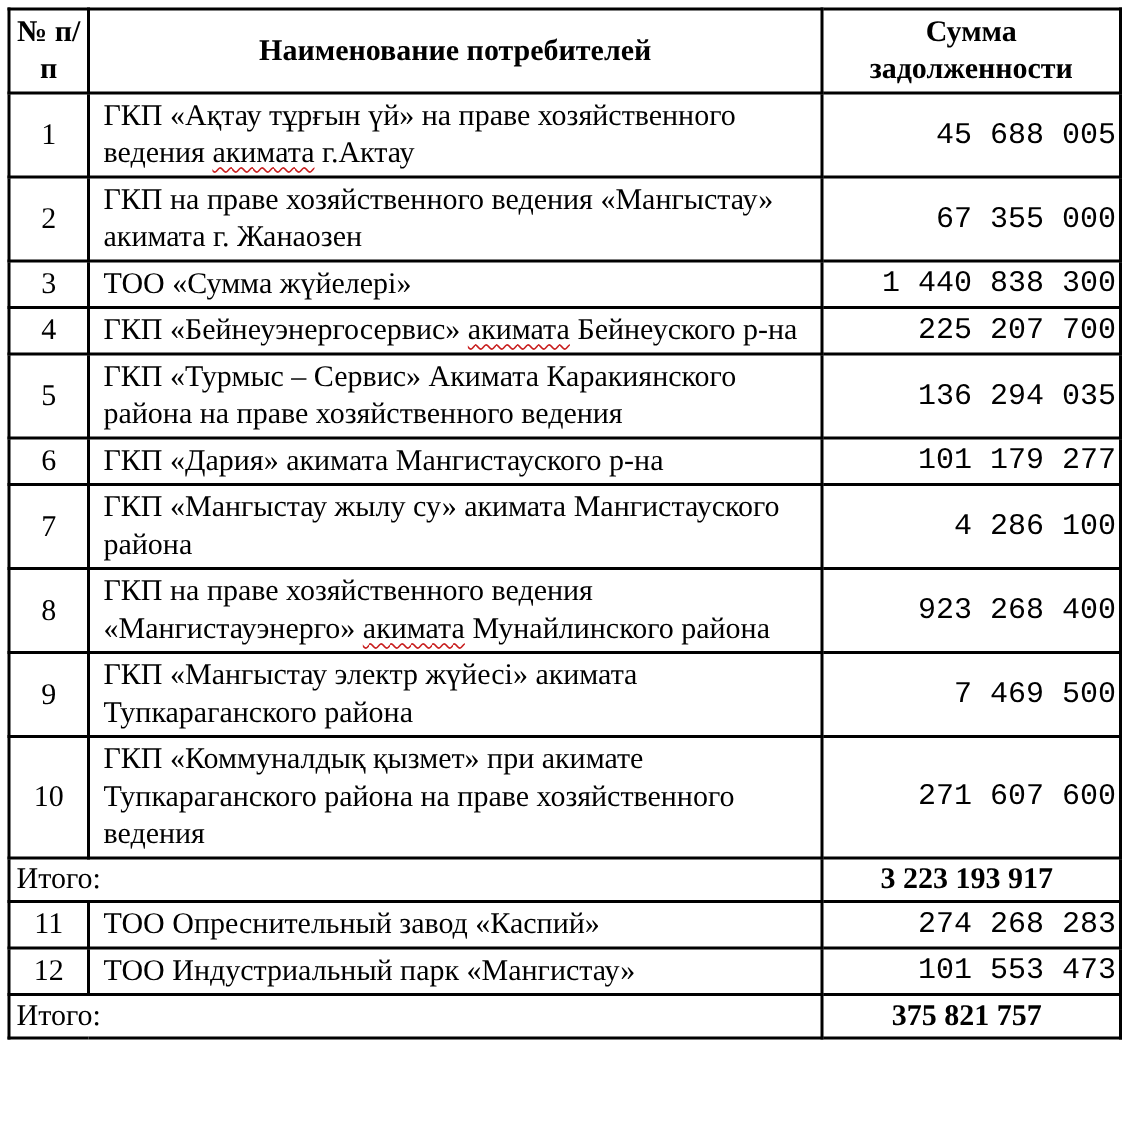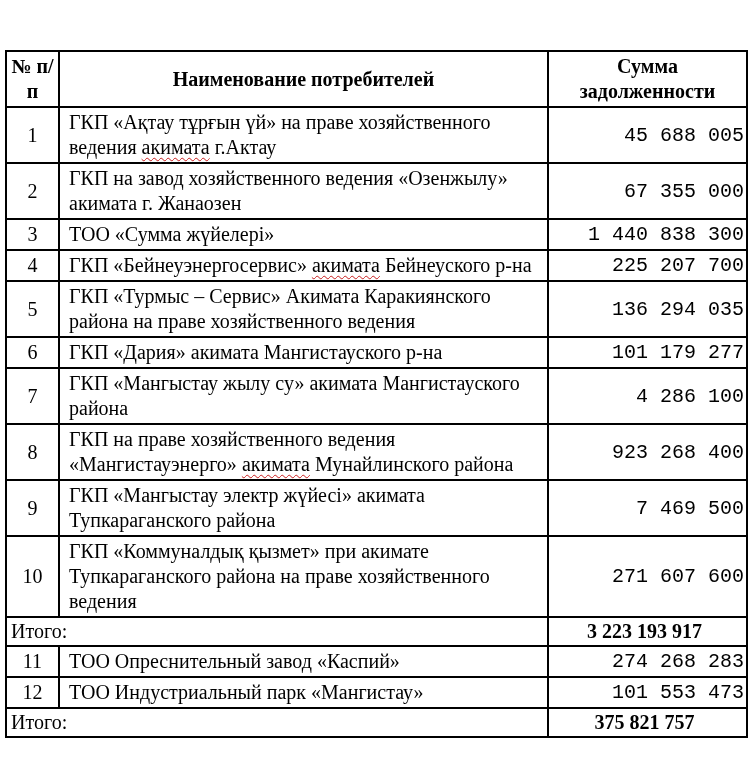--- a/index.html
+++ b/index.html
@@ -9,21 +9,20 @@
     box-sizing: border-box;
     padding: 5px 4px 0 5px;
     background: #ffffff;
     font-family: "Liberation Serif", "DejaVu Serif", serif;
     color: #000000;
   }
   table.debt-table {
     border-collapse: collapse;
     table-layout: fixed;
     width: 741px;
-    margin-top: 45px;
   }
   .debt-table td, .debt-table th {
     border: 2px solid #000000;
     font-size: 20px;
     line-height: 25px;
     vertical-align: middle;
     overflow: hidden;
     word-wrap: break-word;
   }
   .debt-table th {
@@ -85,21 +84,21 @@
         <th>Сумма задолженности</th>
       </tr>
 
       <tr>
         <td class="num-cell">1</td>
         <td class="name-cell"><span>ГКП «Ақтау тұрғын үй» на праве хозяйственного ведения </span><span class="misspelled">акимата</span><span> г.Актау</span></td>
         <td class="amount-cell">45 688 005</td>
       </tr>
       <tr>
         <td class="num-cell">2</td>
-        <td class="name-cell"><span>ГКП на завод хозяйственного ведения «Озенжылу» акимата г. Жанаозен</span><span class="misspelled"></span><span></span></td>
+        <td class="name-cell"><span>ГКП на праве хозяйственного ведения «Мангыстау» акимата г. Жанаозен</span><span class="misspelled"></span><span></span></td>
         <td class="amount-cell">67 355 000</td>
       </tr>
       <tr>
         <td class="num-cell">3</td>
         <td class="name-cell"><span>ТОО «Сумма жүйелері»</span><span class="misspelled"></span><span></span></td>
         <td class="amount-cell">1 440 838 300</td>
       </tr>
       <tr>
         <td class="num-cell">4</td>
         <td class="name-cell"><span>ГКП «Бейнеуэнергосервис» </span><span class="misspelled">акимата</span><span> Бейнеуского р-на</span></td>

